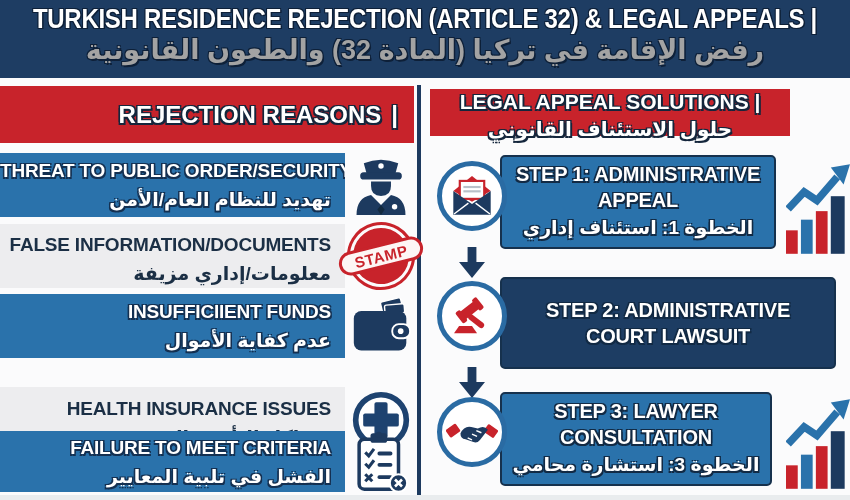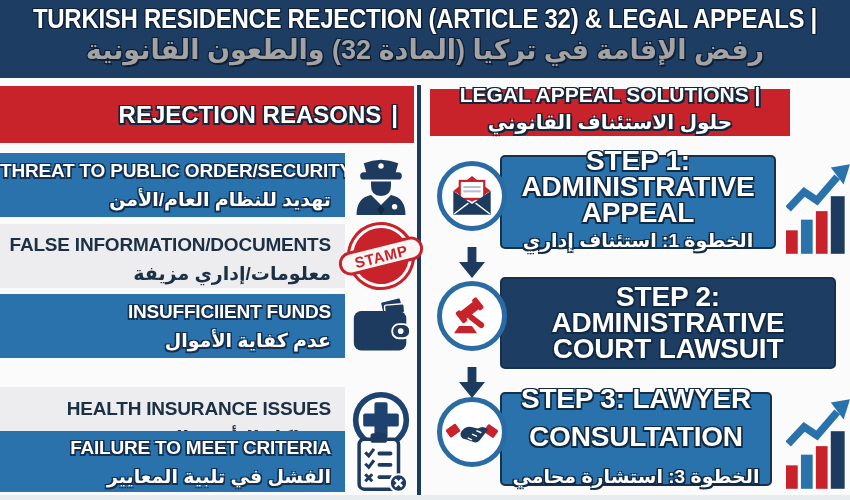--- a/index.html
+++ b/index.html
@@ -17,21 +17,21 @@
   .v-divider { position:absolute; left:417px; top:85px; width:4px; height:415px; background:#1d3a5f; }
   .bottom-strip { position:absolute; left:0; top:495px; width:850px; height:5px; background:#e9ecee; }
 
   
   .red-banner { background:#c8232b; color:#fff; font-weight:700; }
   .left-head { position:absolute; left:0; top:86px; width:414px; height:57px;
                display:flex; align-items:center; justify-content:flex-end; gap:10px;
                padding-right:16px; overflow:hidden; white-space:nowrap; font-size:24px;
                text-shadow:-1.5px -1.5px 0 #14263c,1.5px -1.5px 0 #14263c,-1.5px 1.5px 0 #14263c,2px 2px 0 #14263c; }
   .right-head { position:absolute; left:430px; top:89px; width:360px; height:47px;
-                display:flex; flex-direction:column; align-items:center; justify-content:flex-end;
+                display:flex; flex-direction:column; align-items:center; justify-content:flex-start;
                 text-shadow:-1.5px -1.5px 0 #14263c,1.5px -1.5px 0 #14263c,-1.5px 1.5px 0 #14263c,2px 2px 0 #14263c; }
   .right-head .rh-en { font-size:21px; line-height:26px; }
   .right-head .rh-ar { font-size:20px; line-height:28px; }
 
   
   .reason-row { position:absolute; left:0; width:418px; }
   .band { position:absolute; left:0; top:0; width:345px; height:100%;
           display:flex; flex-direction:column; justify-content:center;
           text-align:right; padding-right:14px; overflow:hidden; white-space:nowrap; }
   .band.blue { background:#2a72ab; color:#fff; }
@@ -56,25 +56,25 @@
   .stamp-band { position:absolute; left:-9px; right:-9px; top:22px; height:24px; background:#fdf6f5;
                 border:3px solid #c8232b; border-radius:12px; display:flex; align-items:center; justify-content:center; }
   .stamp-band span { color:#c8232b; font-weight:700; font-size:15px; letter-spacing:0.5px; }
 
   
   .step-banner { position:absolute; border:2px solid #16314d; border-radius:5px; color:#fff; text-align:center;
                  display:flex; flex-direction:column; justify-content:center;
                  text-shadow:-1.5px -1.5px 0 #122a44,1.5px -1.5px 0 #122a44,-1.5px 1.5px 0 #122a44,1.5px 1.5px 0 #122a44; }
   .step-banner.blue { background:#2a72ab; }
   .step-banner.navy { background:#1d3d63; }
-  .s-en { font-size:28px; font-weight:700; line-height:26px; letter-spacing:-0.2px; }
+  .s-en { font-size:20px; font-weight:700; line-height:26px; letter-spacing:-0.2px; }
   .s-ar { font-size:19px; font-weight:700; line-height:30px; }
   .sb1 { left:500px; top:155px; width:276px; height:94px; }
   .sb2 { left:500px; top:277px; width:336px; height:92px; }
-  .sb3 { left:500px; top:392px; width:272px; height:94px;gap:12px; }
+  .sb3 { left:500px; top:392px; width:272px; height:94px; }
 
   .step-circle { position:absolute; width:70px; height:70px; background:#fff; border:5px solid #2a6ba3;
                  border-radius:50%; display:flex; align-items:center; justify-content:center; z-index:2; }
   .sc1 { left:437px; top:161px; }
   .sc2 { left:437px; top:281px; }
   .sc3 { left:437px; top:397px; }
 
   .down-arrow { position:absolute; width:26px; height:31px; background:#1d3a5f;
                 clip-path:polygon(33% 0,67% 0,67% 48%,100% 48%,50% 100%,0 48%,33% 48%); z-index:1; }
   .da1 { left:459px; top:247px; }

